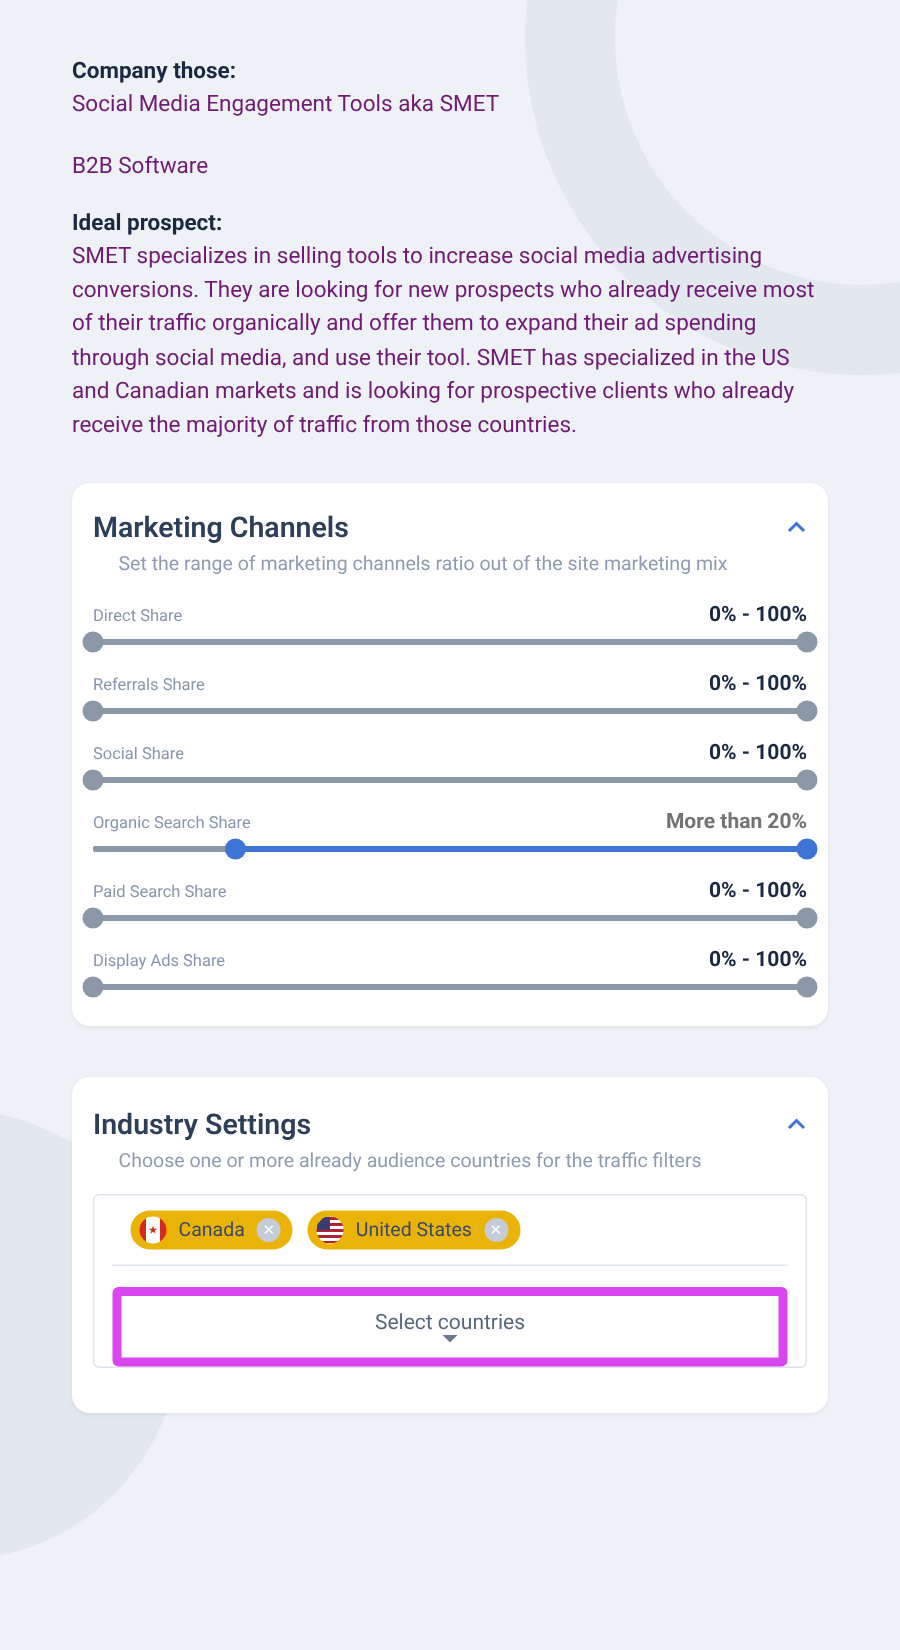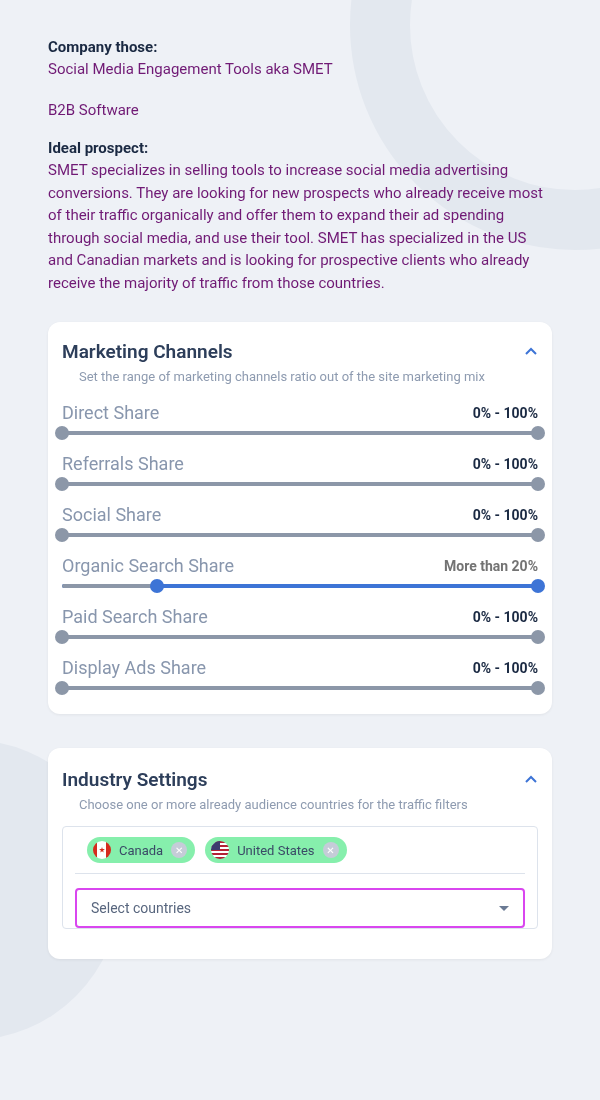--- a/index.html
+++ b/index.html
@@ -93,21 +93,21 @@
     .slider-row {
       margin-top: 18px;
     }
     .slider-labels {
       display: flex;
       justify-content: space-between;
       align-items: center;
       margin-bottom: 8px;
     }
     .slider-name {
-      font-size: 18px;
+      font-size: 11px;
       color: #8896ad;
     }
     .slider-value {
       font-size: 14px;
       font-weight: 700;
       color: #1a2942;
     }
     .slider-value.active {
       color: #737373;
       margin-left: 12px;
@@ -160,21 +160,21 @@
     .chips-row {
       padding: 10px 12px;
       display: flex;
       gap: 10px;
       border-bottom: 1px solid #dde3ec;
       margin: 0 12px;
     }
     .chip {
       display: inline-flex;
       align-items: center;
-      background: #86efac;
+      background: #eab308;
       border-radius: 18px;
       padding: 4px 8px 4px 6px;
       gap: 8px;
     }
     .flag {
       width: 18px;
       height: 18px;
       border-radius: 50%;
       display: block;
       flex-shrink: 0;
@@ -219,26 +219,27 @@
       border-radius: 50%;
       display: flex;
       align-items: center;
       justify-content: center;
       color: #fff;
       font-size: 10px;
       cursor: pointer;
     }
     .select-row {
       margin: 14px 12px 0 12px;
-      border: 2px solid #d946ef;
+      border: 6px solid #d946ef;
       border-radius: 4px;
       padding: 10px 14px;
       display: flex;
       justify-content: space-between;
       align-items: center;
+      flex-direction: column;
     }
     .select-placeholder {
       font-size: 14px;
       color: #58667e;
     }
     .caret-down {
       width: 0;
       height: 0;
       border-left: 5px solid transparent;
       border-right: 5px solid transparent;

